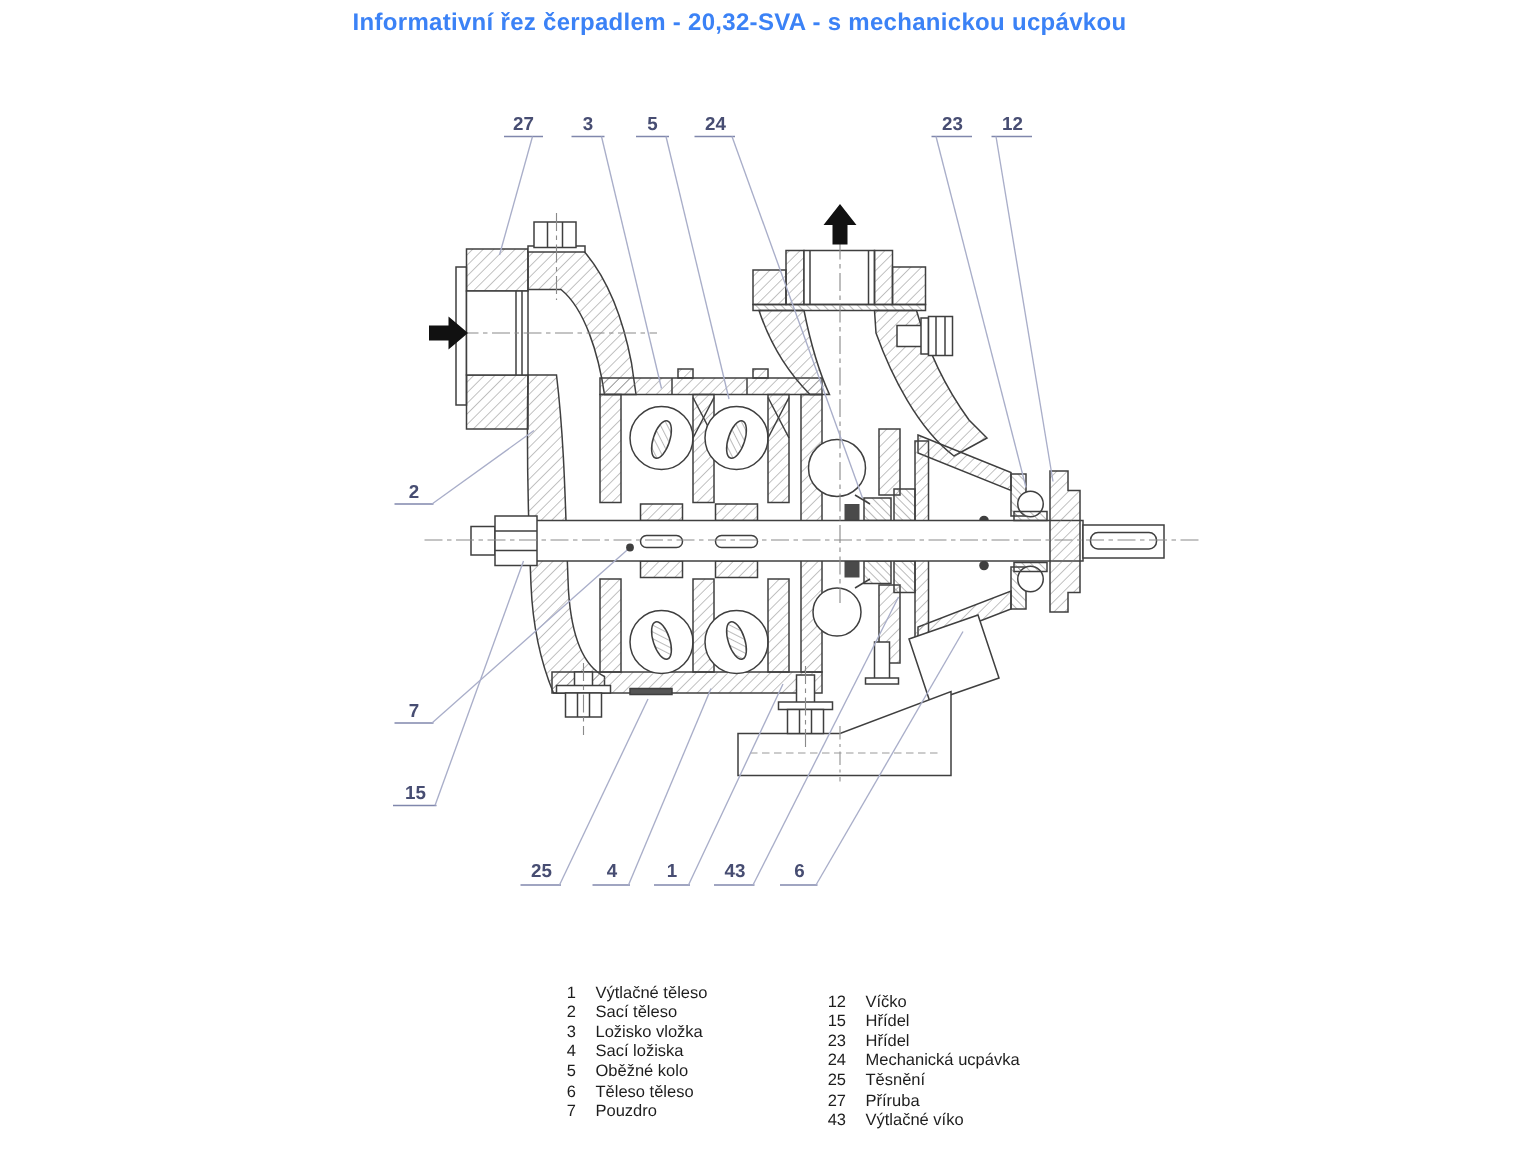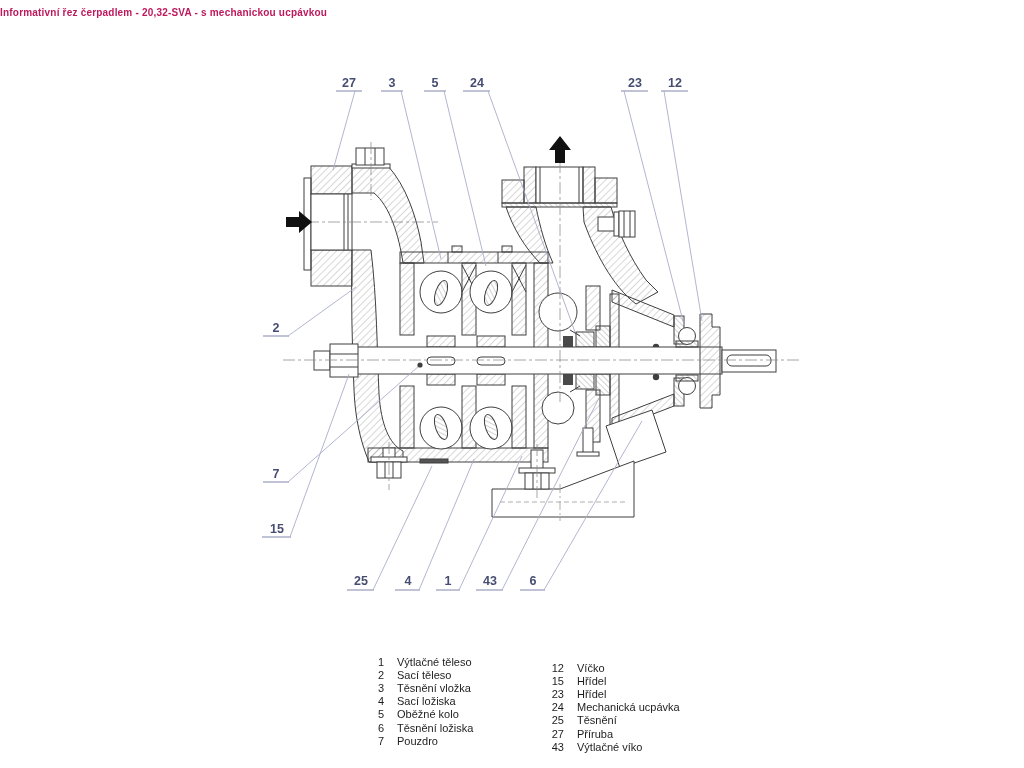--- a/index.html
+++ b/index.html
@@ -1,22 +1,22 @@
 <!DOCTYPE html>
 <html><head>
 <meta charset="utf-8">
 <style>
   html,body{margin:0;padding:0;}
   body{
     width:1024px;height:768px;position:relative;background:#ffffff;
     font-family:"Liberation Sans", sans-serif;overflow:hidden;
   }
   .page-title{
-    position:absolute;top:7px;left:0;width:986px;
-    font-size:10px;font-weight:bold;letter-spacing:0.2px;color:#be185d;
+    position:absolute;top:7px;left:0;width:986px;text-align:center;
+    font-size:16px;font-weight:bold;letter-spacing:0.2px;color:#3b82f6;
   }
   #drawing-svg{position:absolute;left:0;top:0;}
   #callout-labels{position:absolute;left:0;top:0;width:100%;height:100%;pointer-events:none;}
   .co{
     position:absolute;transform:translate(-50%,-50%);
     font-size:12.5px;font-weight:bold;color:#474d72;line-height:1;
   }
   .legend{position:absolute;font-size:11px;color:#1d1d1d;}
   .legend .row{display:flex;height:13.2px;align-items:center;}
   .legend .num{width:20px;text-align:right;margin-right:13px;flex:none;}
@@ -263,33 +263,33 @@
     <div class="row">
       <span class="num">1</span>
       <span class="lbl">Výtlačné těleso</span>
     </div>
     <div class="row">
       <span class="num">2</span>
       <span class="lbl">Sací těleso</span>
     </div>
     <div class="row">
       <span class="num">3</span>
-      <span class="lbl">Těsnění vložka</span>
+      <span class="lbl">Ložisko vložka</span>
     </div>
     <div class="row">
       <span class="num">4</span>
       <span class="lbl">Sací ložiska</span>
     </div>
     <div class="row">
       <span class="num">5</span>
       <span class="lbl">Oběžné kolo</span>
     </div>
     <div class="row">
       <span class="num">6</span>
-      <span class="lbl">Těsnění ložiska</span>
+      <span class="lbl">Těleso těleso</span>
     </div>
     <div class="row">
       <span class="num">7</span>
       <span class="lbl">Pouzdro</span>
     </div>
   </div>
 <div id="legend-right" class="legend">
     <div class="row">
       <span class="num">12</span>
       <span class="lbl">Víčko</span>

